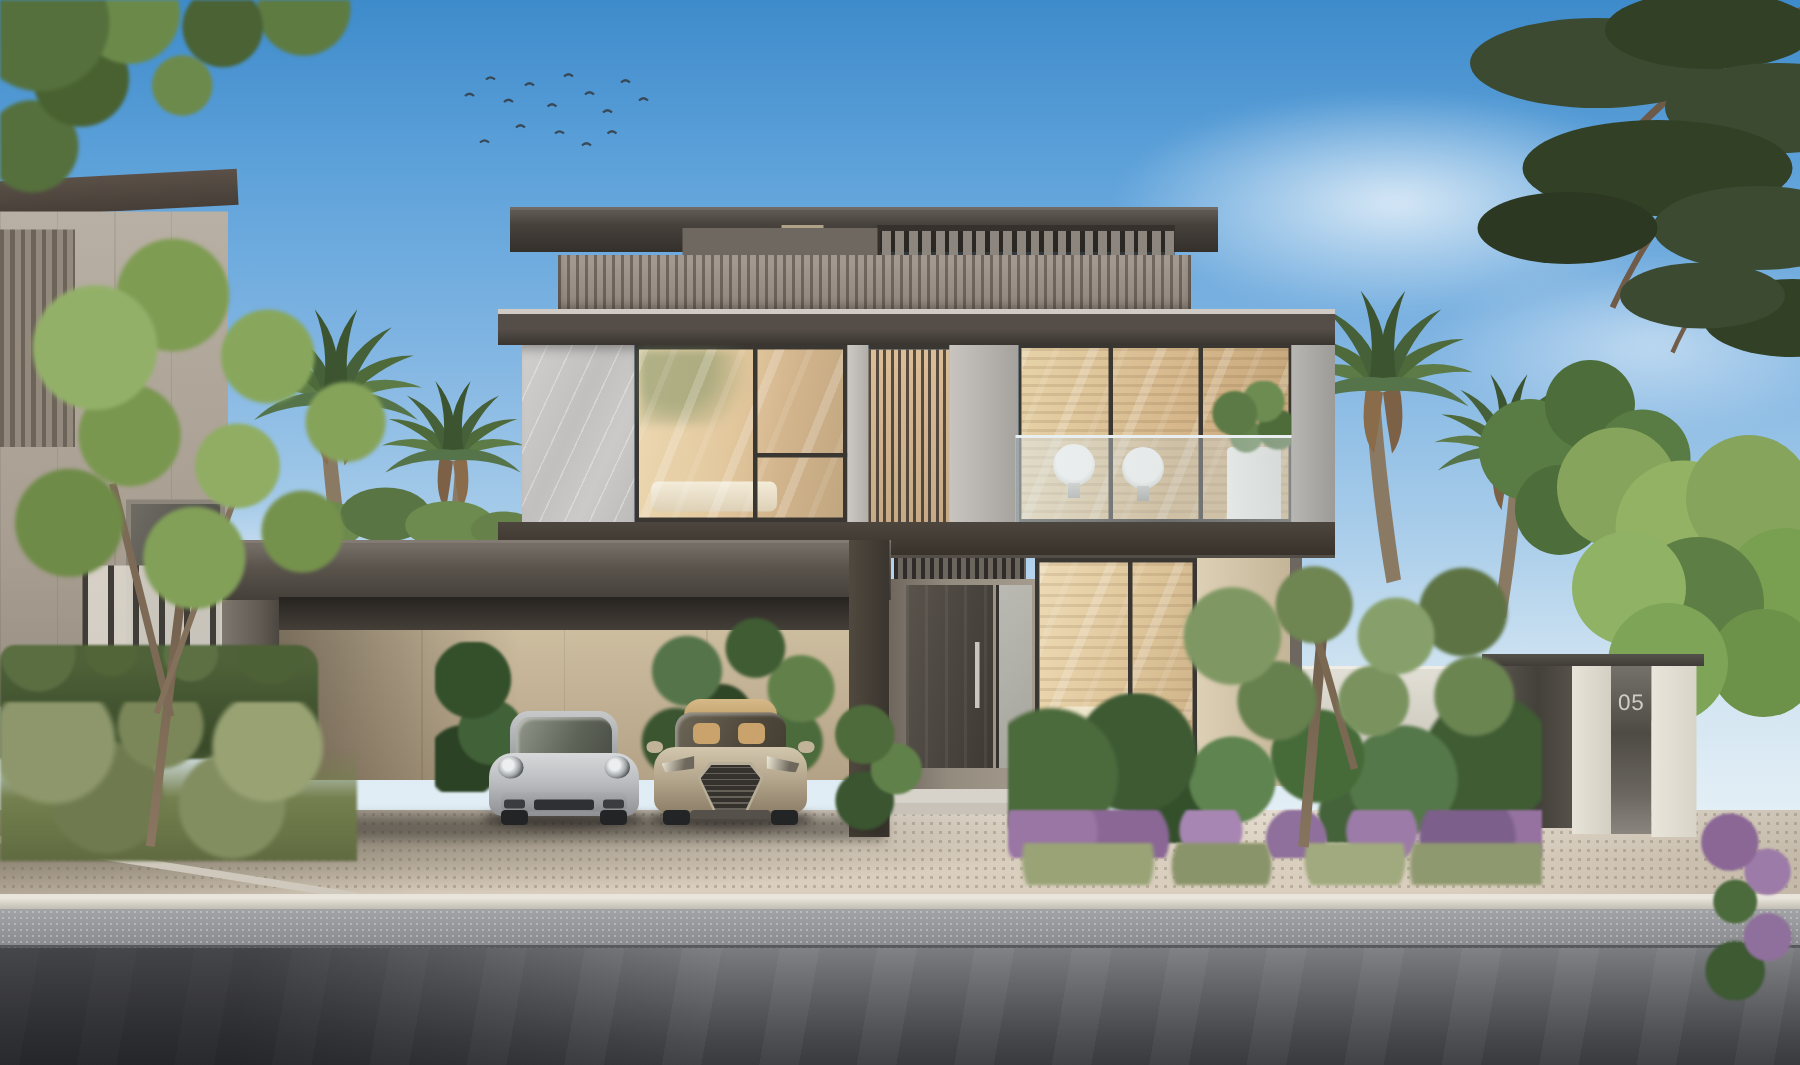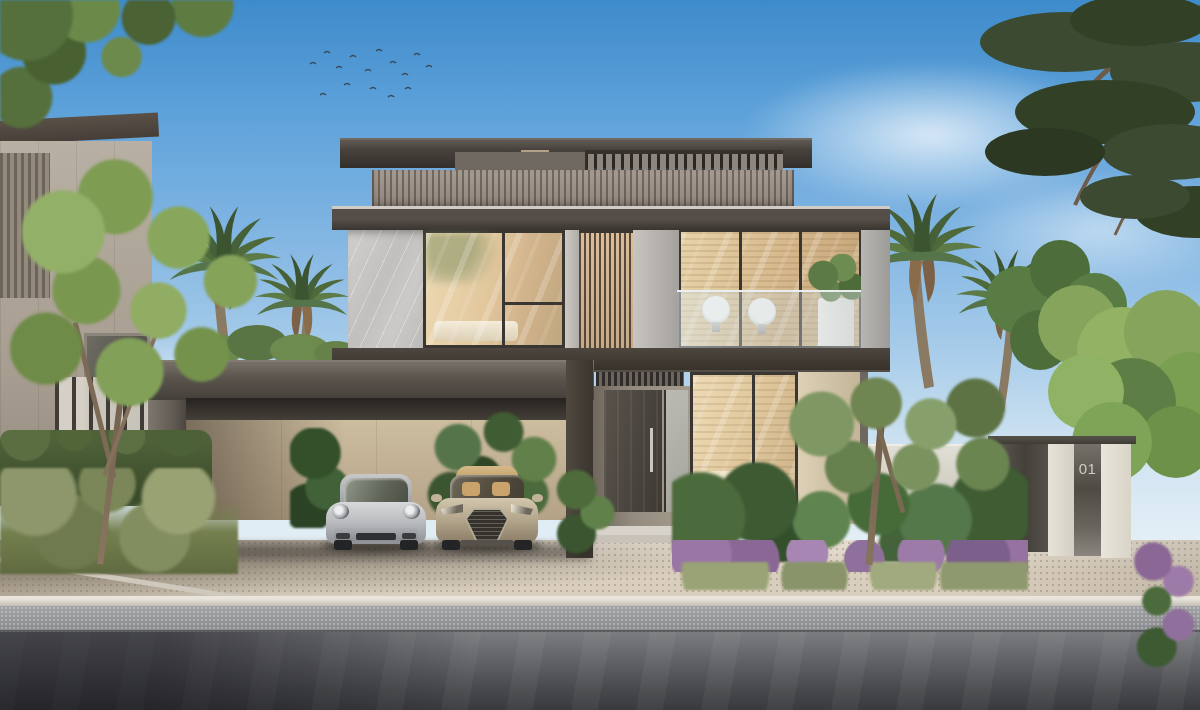--- a/index.html
+++ b/index.html
@@ -368,21 +368,21 @@
   <div class="a paving diag-curb"></div>
   <div class="a paving curbline"></div>
   <div class="a paving gutter"></div>
   <div class="a paving road"></div>
 
   <div class="a gate">
     <div class="a gate-cap"></div>
     <div class="a gate-panelL"></div>
     <div class="a gate-pierM"></div>
     <div class="a gate-panelNum">
-      <div class="a gate-number">01</div>
+      <div class="a gate-number">05</div>
     </div>
     <div class="a gate-pierR"></div>
   </div>
 
   <div class="a veg hedge-left"></div>
   <div class="a veg sage-left"></div>
   <div class="a veg tl-trunk1"></div>
   <div class="a veg tl-trunk2"></div>
   <div class="a veg tl-trunk3"></div>
   <div class="a veg tree-left-canopy"></div>

